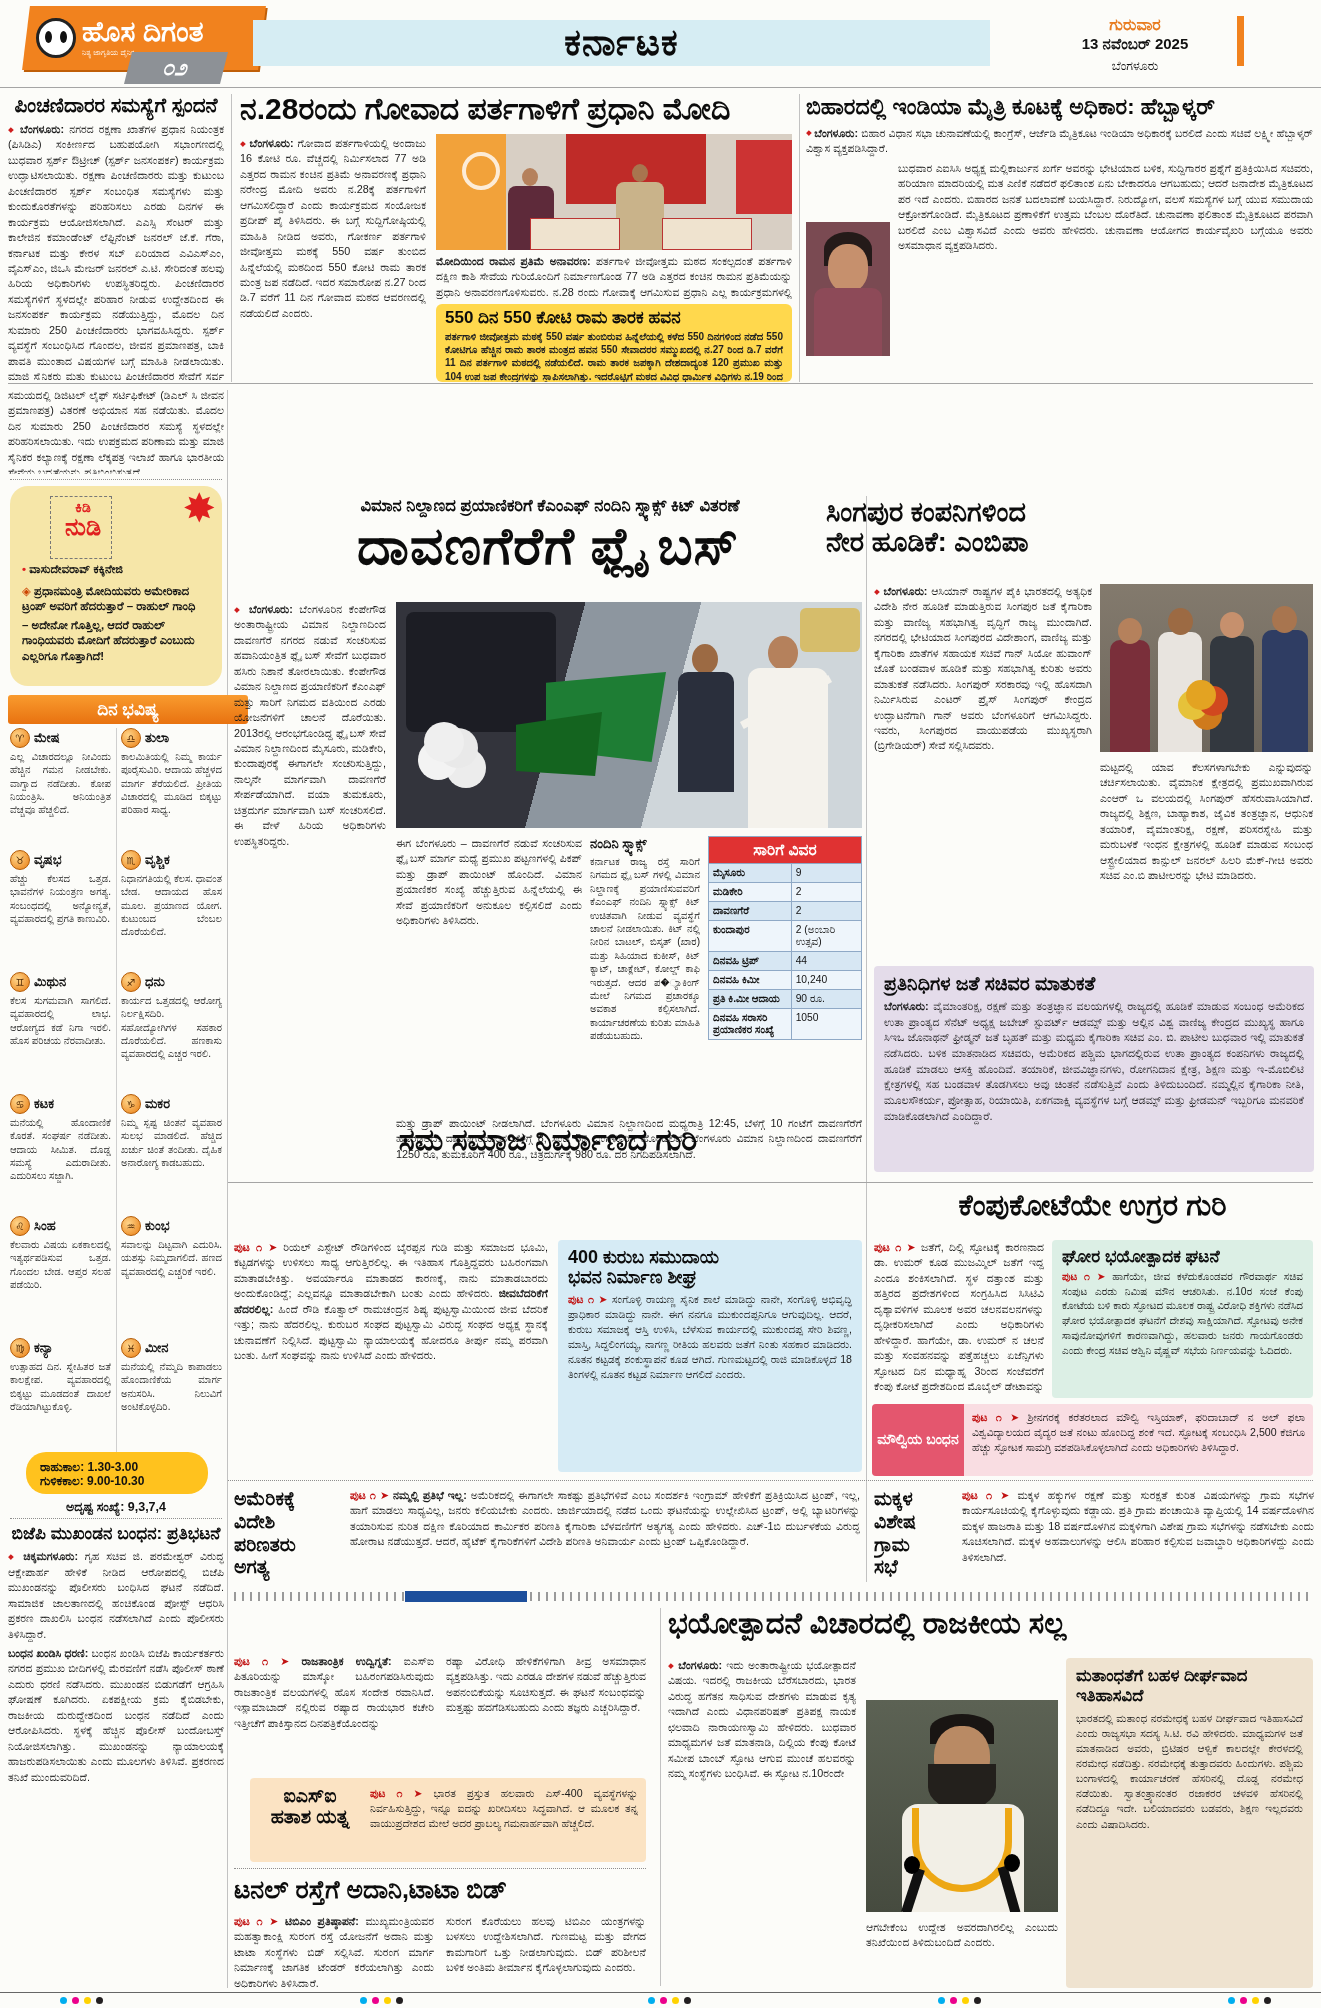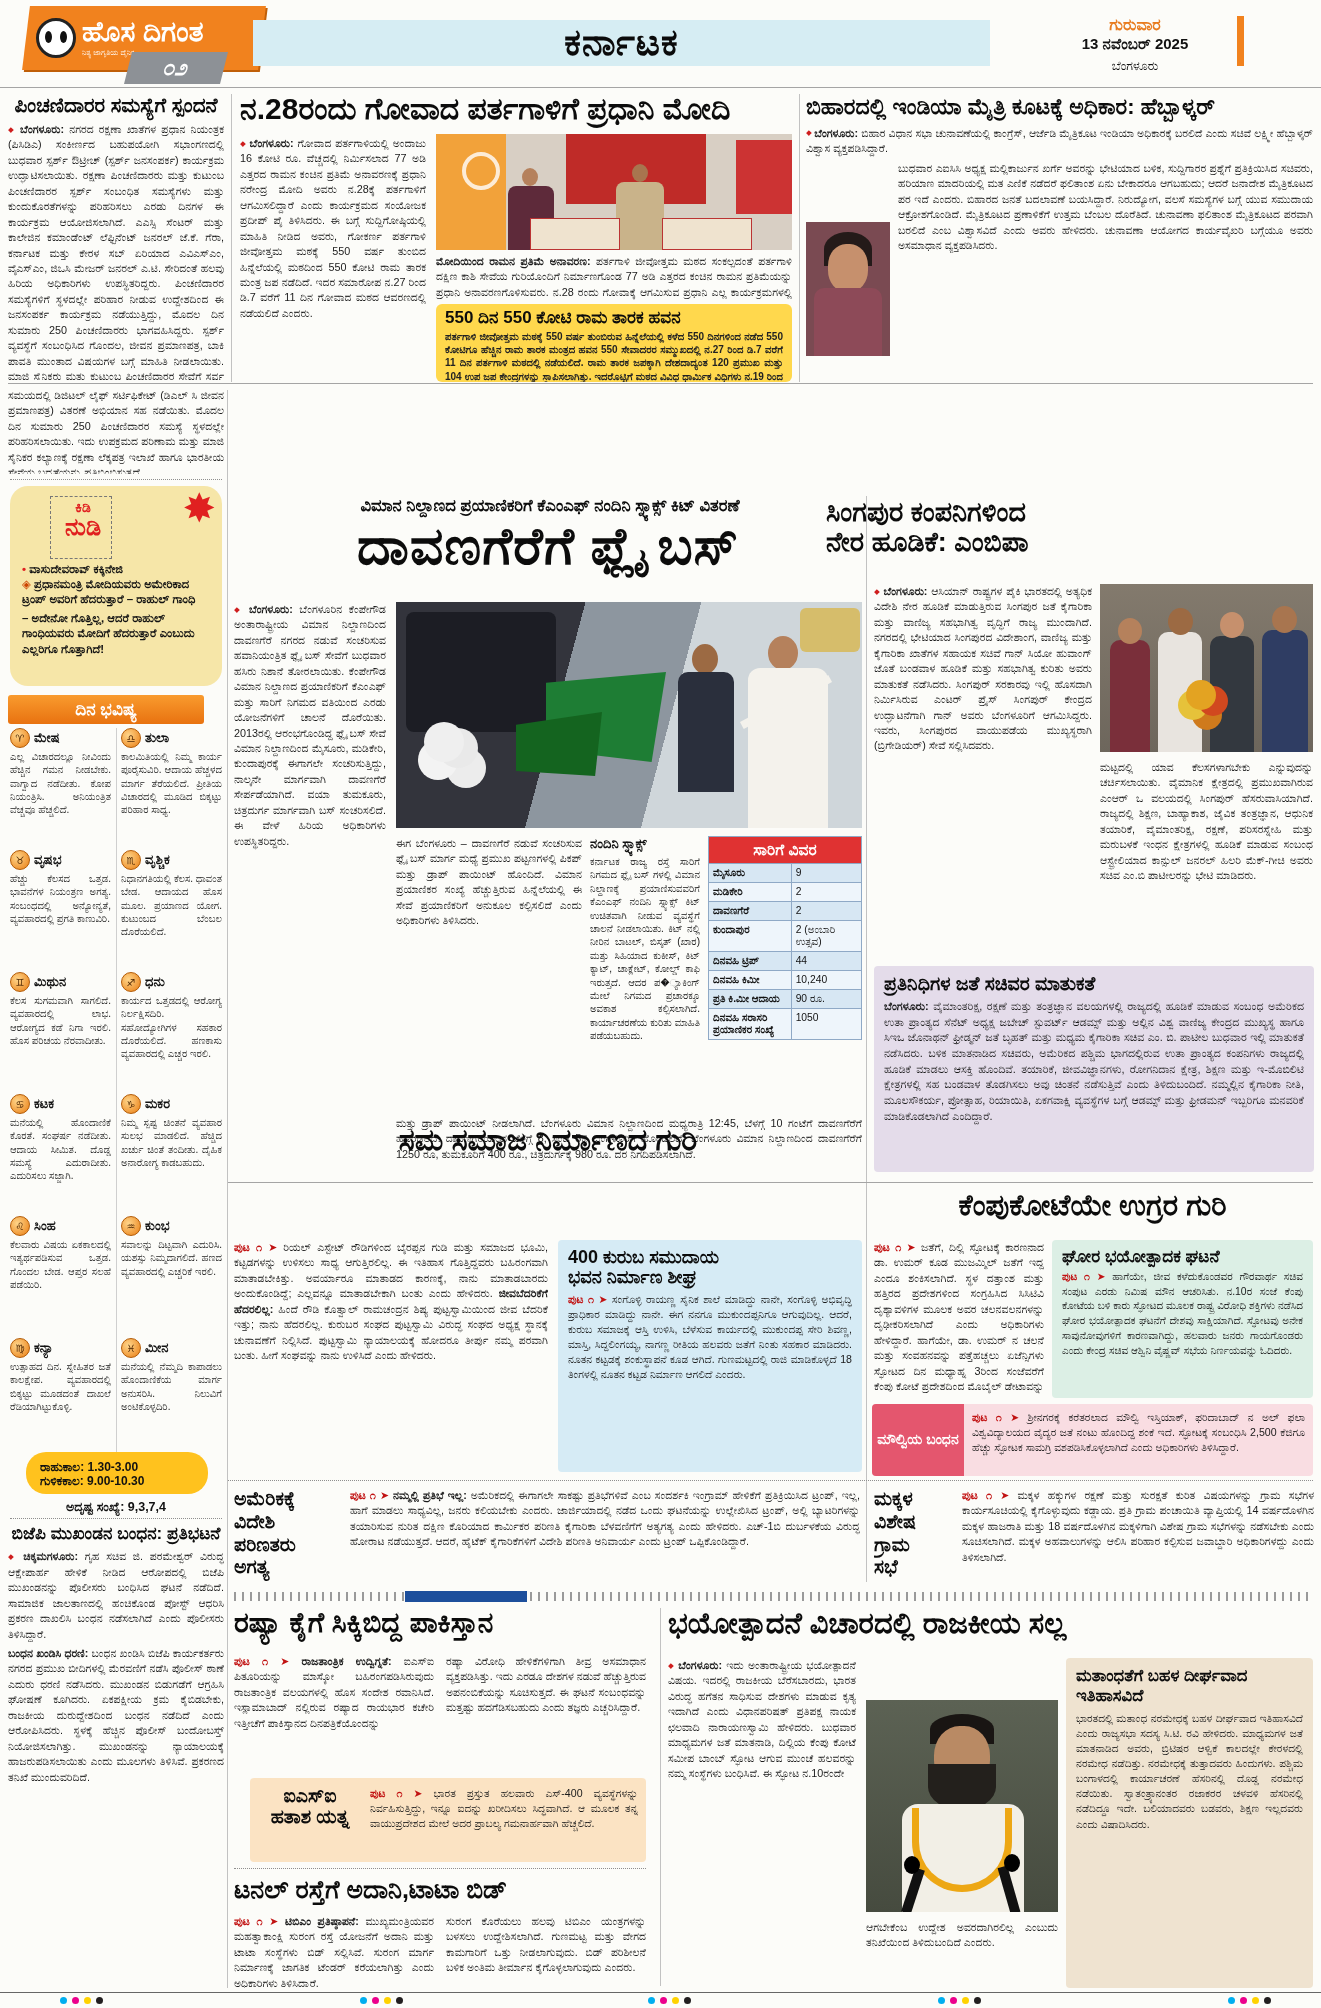--- a/index.html
+++ b/index.html
@@ -147,25 +147,25 @@
     </div>
   </div>
 
   <div class="abs" style="left:10px;top:486px;width:212px;height:200px;background:#f6e6a8;border-radius:18px;padding:10px 12px;box-sizing:border-box">
     <span class="abs" style="right:6px;top:2px;color:#e02020;font-size:40px;line-height:1">✸</span>
     <div style="border:1px dashed #777;display:inline-block;padding:2px 10px 20px 14px;margin-left:28px">
       <div style="color:#e02020;font-weight:800;font-size:14px;text-align:center">ಕಿಡಿ</div>
       <div style="color:#e02020;font-weight:800;font-size:24px;line-height:.9;text-align:center">ನುಡಿ</div>
     </div>
     <div style="font-weight:800;font-size:11.5px;margin-top:4px"><span style="color:#e02020">•</span> <span>ವಾಸುದೇವರಾವ್ ಕಕ್ಕಿನೇಜಿ</span></div>
-    <div style="font-weight:700;font-size:11.5px;line-height:1.35;margin-top:1px"><span style="color:#c40">◈</span> <span>ಪ್ರಧಾನಮಂತ್ರಿ ಮೋದಿಯವರು ಅಮೇರಿಕಾದ ಟ್ರಂಪ್ ಅವರಿಗೆ ಹೆದರುತ್ತಾರೆ – ರಾಹುಲ್ ಗಾಂಧಿ</span></div>
+    <div style="font-weight:700;font-size:11.5px;line-height:1.35;margin-top:8px"><span style="color:#c40">◈</span> <span>ಪ್ರಧಾನಮಂತ್ರಿ ಮೋದಿಯವರು ಅಮೇರಿಕಾದ ಟ್ರಂಪ್ ಅವರಿಗೆ ಹೆದರುತ್ತಾರೆ – ರಾಹುಲ್ ಗಾಂಧಿ</span></div>
     <div style="font-weight:700;font-size:11.5px;line-height:1.35;margin-top:3px">– ಅದೇನೋ ಗೊತ್ತಿಲ್ಲ, ಆದರೆ ರಾಹುಲ್ ಗಾಂಧಿಯವರು ಮೋದಿಗೆ ಹೆದರುತ್ತಾರೆ ಎಂಬುದು ಎಲ್ಲರಿಗೂ ಗೊತ್ತಾಗಿದೆ!</div>
   </div>
 
-  <div class="abs center" style="left:8px;top:695px;width:196px;height:29px;background:linear-gradient(#f99b2e,#e87210);color:#fff;font-weight:800;font-size:17px;line-height:29px;border-radius:3px">ದಿನ ಭವಿಷ್ಯ</div>
+  <div class="abs center" style="left:8px;top:695px;width:240px;height:29px;background:linear-gradient(#f99b2e,#e87210);color:#fff;font-weight:800;font-size:17px;line-height:29px;border-radius:3px">ದಿನ ಭವಿಷ್ಯ</div>
 
   <div class="signgrid">
     <div class="sign">
         <div class="signh">
           <span class="signic">♈</span>
           <span>ಮೇಷ</span>
         </div>
         <div class="signt">ಎಲ್ಲ ವಿಚಾರದಲ್ಲೂ ನೀವಿಂದು ಹೆಚ್ಚಿನ ಗಮನ ನೀಡಬೇಕು. ವಾಗ್ವಾದ ನಡೆದೀತು. ಕೋಪ ನಿಯಂತ್ರಿಸಿ. ಅನಿಯಂತ್ರಿತ ವೆಚ್ಚವೂ ಹೆಚ್ಚಲಿದೆ.</div>
       </div>
     <div class="sign">
@@ -424,21 +424,20 @@
     </div>
     <div class="bd" style="flex:1">
       <b class="cont">ಪುಟ ೧ ➤</b>
       <span>ಮಕ್ಕಳ ಹಕ್ಕುಗಳ ರಕ್ಷಣೆ ಮತ್ತು ಸುರಕ್ಷತೆ ಕುರಿತ ವಿಷಯಗಳನ್ನು ಗ್ರಾಮ ಸಭೆಗಳ ಕಾರ್ಯಸೂಚಿಯಲ್ಲಿ ಕೈಗೊಳ್ಳುವುದು ಕಡ್ಡಾಯ. ಪ್ರತಿ ಗ್ರಾಮ ಪಂಚಾಯಿತಿ ವ್ಯಾಪ್ತಿಯಲ್ಲಿ 14 ವರ್ಷದೊಳಗಿನ ಮಕ್ಕಳ ಹಾಜರಾತಿ ಮತ್ತು 18 ವರ್ಷದೊಳಗಿನ ಮಕ್ಕಳಿಗಾಗಿ ವಿಶೇಷ ಗ್ರಾಮ ಸಭೆಗಳನ್ನು ನಡೆಸಬೇಕು ಎಂದು ಸೂಚಿಸಲಾಗಿದೆ. ಮಕ್ಕಳ ಅಹವಾಲುಗಳನ್ನು ಆಲಿಸಿ ಪರಿಹಾರ ಕಲ್ಪಿಸುವ ಜವಾಬ್ದಾರಿ ಅಧಿಕಾರಿಗಳದ್ದು ಎಂದು ತಿಳಿಸಲಾಗಿದೆ.</span>
     </div>
   </div>
 
   <div class="ticks" style="left:234px;top:1592px;width:1080px"></div>
   <div class="abs" style="left:405px;top:1591px;width:122px;height:11px;background:#1d4f9c"></div>
 
-  <div class="abs h" style="left:234px;top:1608px;width:420px;font-size:28px">ರಷ್ಯಾ ಕೈಗೆ ಸಿಕ್ಕಿಬಿದ್ದ ಪಾಕಿಸ್ತಾನ</div>
   <div class="abs bd" style="left:234px;top:1654px;width:200px;height:116px">
     <b class="cont">ಪುಟ ೧ ➤</b>
     <b>ರಾಜತಾಂತ್ರಿಕ ಉದ್ವಿಗ್ನತೆ:</b>
     <span>ಐಎಸ್ಐ ಪಿತೂರಿಯನ್ನು ಮಾಸ್ಕೋ ಬಹಿರಂಗಪಡಿಸಿರುವುದು ರಾಜತಾಂತ್ರಿಕ ವಲಯಗಳಲ್ಲಿ ಹೊಸ ಸಂದೇಶ ರವಾನಿಸಿದೆ. ಇಸ್ಲಾಮಾಬಾದ್ ನಲ್ಲಿರುವ ರಷ್ಯಾದ ರಾಯಭಾರ ಕಚೇರಿ ಇತ್ತೀಚೆಗೆ ಪಾಕಿಸ್ತಾನದ ದಿನಪತ್ರಿಕೆಯೊಂದನ್ನು</span>
   </div>
   <div class="abs bd" style="left:446px;top:1654px;width:200px;height:116px">
     <span>ರಷ್ಯಾ ವಿರೋಧಿ ಹೇಳಿಕೆಗಳಿಗಾಗಿ ತೀವ್ರ ಅಸಮಾಧಾನ ವ್ಯಕ್ತಪಡಿಸಿತ್ತು. ಇದು ಎರಡೂ ದೇಶಗಳ ನಡುವೆ ಹೆಚ್ಚುತ್ತಿರುವ ಅಪನಂಬಿಕೆಯನ್ನು ಸೂಚಿಸುತ್ತದೆ. ಈ ಘಟನೆ ಸಂಬಂಧವನ್ನು ಮತ್ತಷ್ಟು ಹದಗೆಡಿಸಬಹುದು ಎಂದು ತಜ್ಞರು ಎಚ್ಚರಿಸಿದ್ದಾರೆ.</span>
   </div>
   <div class="abs" style="left:250px;top:1778px;width:396px;height:84px;background:#fbe3c3;border-radius:4px;display:flex;gap:8px;padding:8px 8px;box-sizing:border-box;overflow:hidden">
     <div style="flex:none;width:104px;text-align:center">

